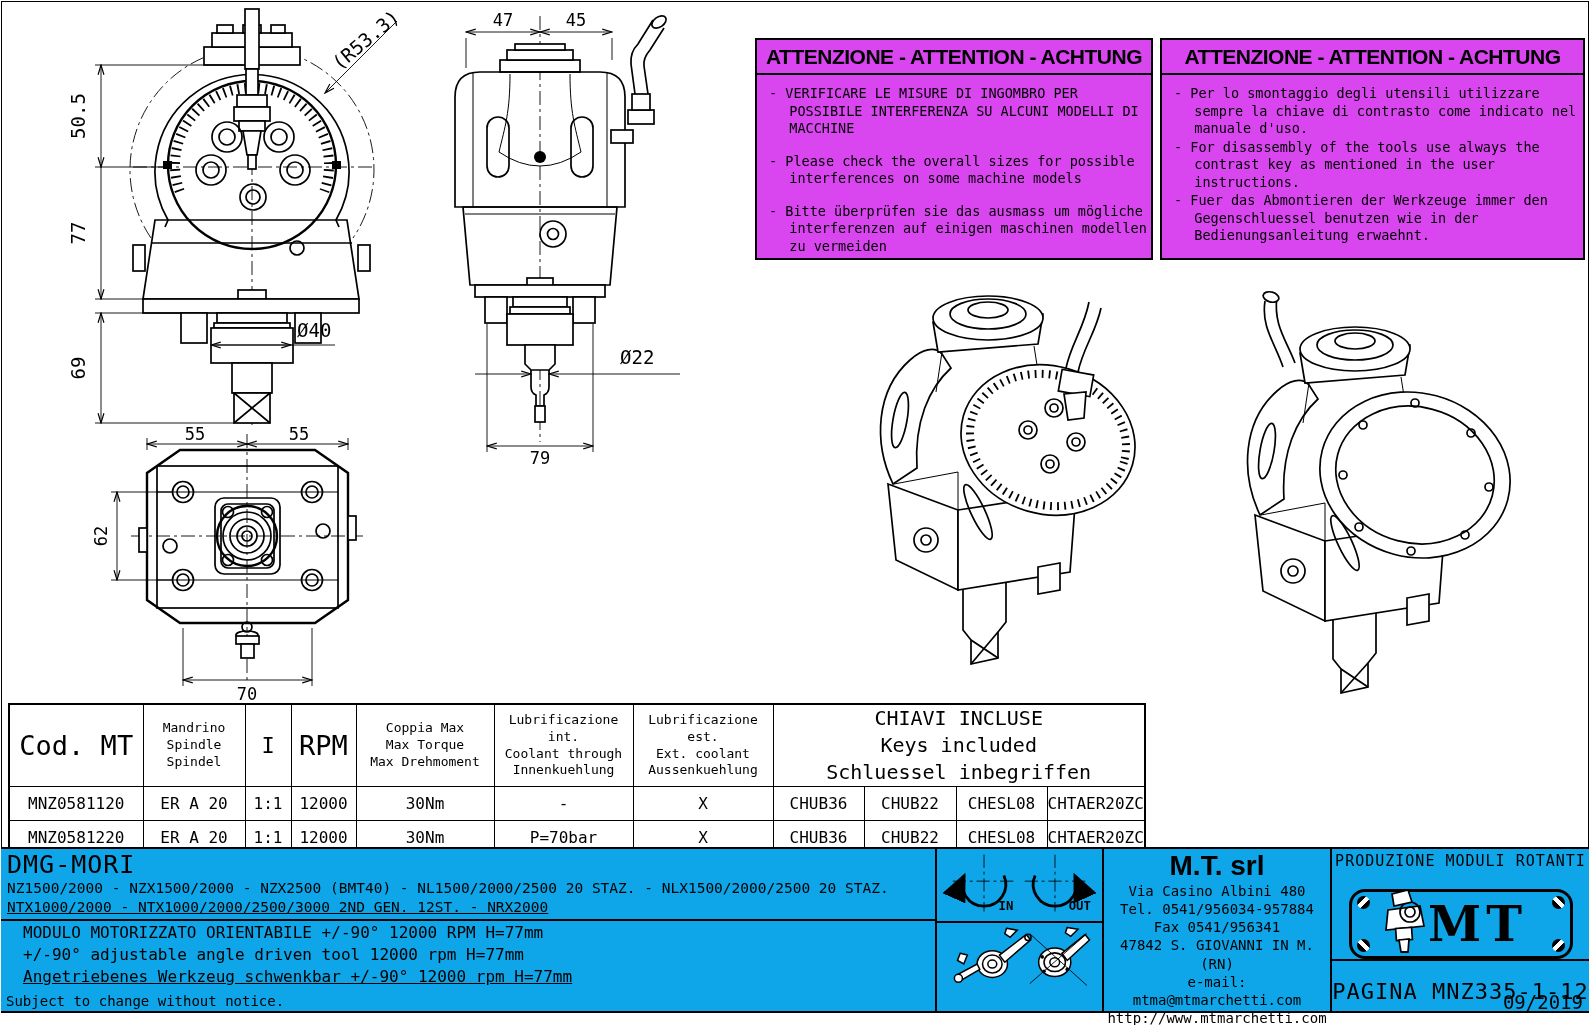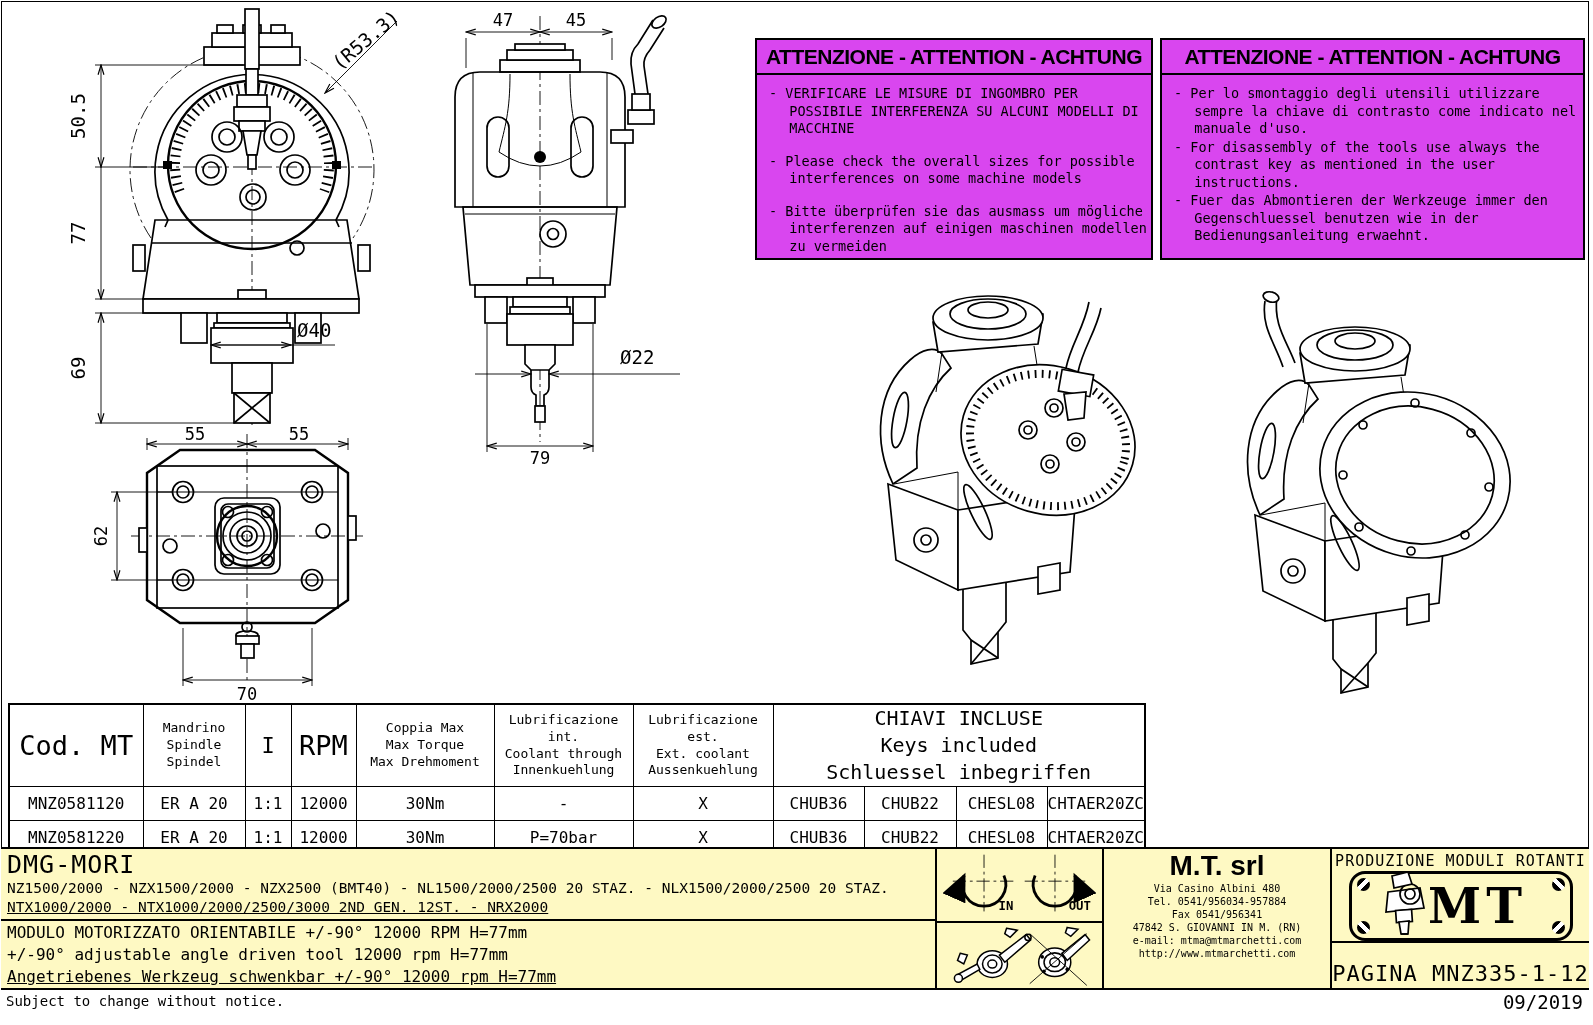--- a/index.html
+++ b/index.html
@@ -31,34 +31,34 @@
   .spec th,.spec td{border:1.5px solid #000;font-weight:normal;text-align:center;vertical-align:middle;
              white-space:pre-line;padding:0;font-family:"DejaVu Sans Mono",monospace;}
   .spec thead tr{height:75px;}
   .spec tbody tr{height:34px;}
   .h-sm{font-size:13px;line-height:1.3;}
   .h-md{font-size:20px;line-height:1.35;}
   .h-big{font-size:27px;margin-top:7px;}
   .h-i{font-size:22px;}
   .spec td{font-size:16px;}
 
-  .bstrip{position:absolute;left:1px;top:847px;width:1588px;height:143px;border-top:2px solid #000;
-          border-bottom:2px solid #000;box-sizing:border-box;display:flex;background:#fef9c3;}
+  .bstrip{position:absolute;left:1px;top:847px;width:1588px;height:166px;border-top:2px solid #000;
+          border-bottom:2px solid #000;box-sizing:border-box;display:flex;background:#0ea5e9;}
   .dmg{width:936px;border-right:2px solid #000;box-sizing:border-box;position:relative;}
   .dmg-title{font-size:25px;letter-spacing:1px;padding:1px 6px 0;}
   .dmg-machines{font-size:14.5px;line-height:1.3;padding:0 6px;}
   .u{text-decoration:underline;}
   .dmg-div{border-top:2.5px solid #000;margin-top:2px;}
-  .dmg-desc{font-size:16px;line-height:1.33;padding:1px 6px 0;}
+  .dmg-desc{font-size:16px;line-height:1.33;padding:1px 22px 0;}
   .midcol{width:167px;border-right:2px solid #000;box-sizing:border-box;display:flex;flex-direction:column;}
   .inoutbox{height:72px;border-bottom:2.5px solid #000;position:relative;}
   .keysbox{flex:1;position:relative;}
   .mtblk{width:228px;border-right:2px solid #000;box-sizing:border-box;text-align:center;padding-top:2px;}
   .mtname{font-family:"Liberation Sans",sans-serif;font-weight:bold;font-size:28px;line-height:1.1;}
-  .mtaddr{font-size:10px;line-height:1.3;}
+  .mtaddr{font-size:14px;line-height:1.3;}
   .prodblk{flex:1;display:flex;flex-direction:column;}
   .prodhdr{text-align:center;font-size:15px;letter-spacing:1px;padding:3px 0 1px;}
   .logorow{flex:1;display:flex;align-items:flex-end;justify-content:center;}
   .logoframe{width:218px;height:64px;border:3px solid #000;border-radius:16px;position:relative;
              display:flex;align-items:center;justify-content:center;}
   .screw{position:absolute;width:13px;height:13px;border-radius:50%;
          background:linear-gradient(135deg,#000 38%,#fff 38%,#fff 60%,#000 60%);}
   .logoMT{font-family:"DejaVu Serif",serif;font-weight:bold;font-size:48px;letter-spacing:5px;
           margin-left:34px;line-height:1;}
   .pagina{border-top:2px solid #000;text-align:center;font-size:22px;padding:18px 0 7px;letter-spacing:1px;}

